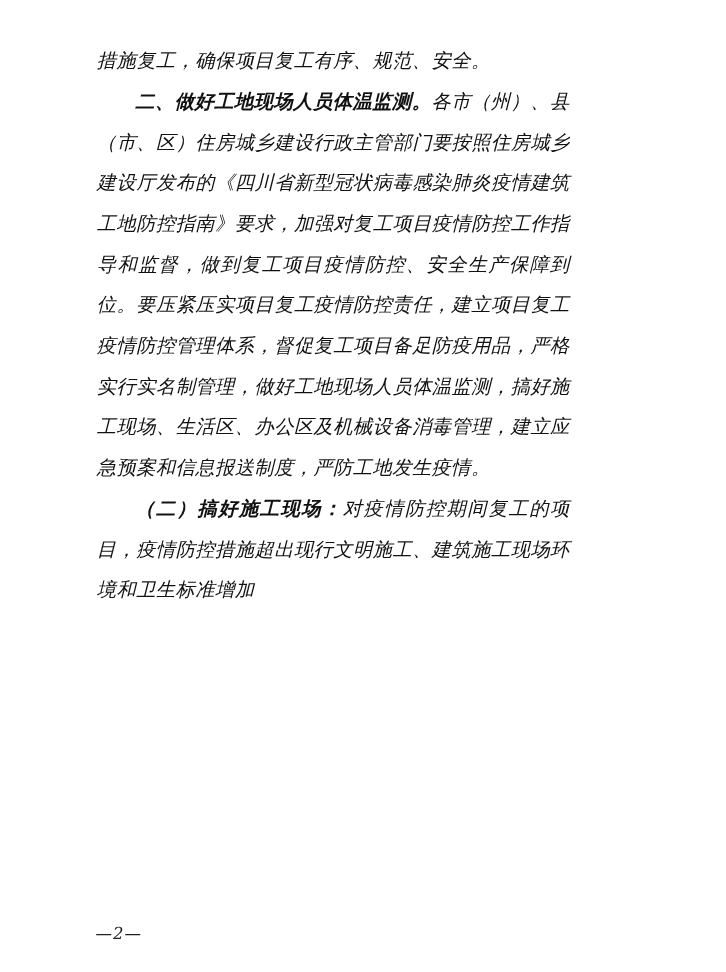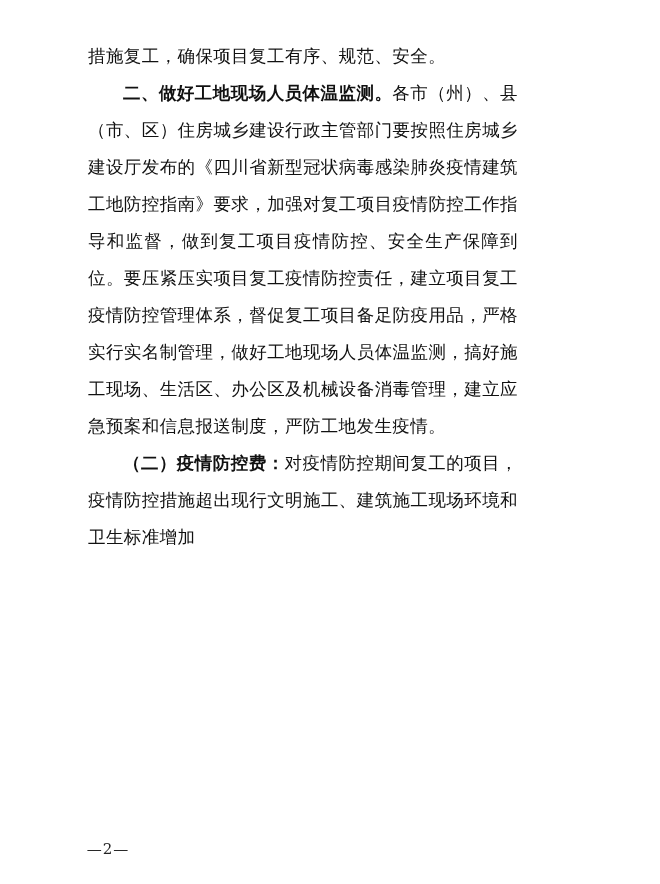--- a/index.html
+++ b/index.html
@@ -13,20 +13,21 @@
     font-family: "DejaVu Serif", "Liberation Serif", serif;
     color: #111111;
     overflow: hidden;
   }
   .page {
     position: relative;
     width: 576px;
     height: 884px;
     box-sizing: border-box;
     padding: 38px 58px 0 88px;
+    font-style: italic;
   }
   .doc-body {
     font-size: 17.5px;
     line-height: 37px;
     text-align: justify;
     text-justify: inter-ideograph;
     letter-spacing: 0.4px;
   }
   .para {
     margin: 0;
@@ -65,21 +66,21 @@
       <span>措施复工，确保项目复工有序、规范、安全。</span>
     </p>
 
     <p class="para indent">
       <span class="bold">二、做好工地现场人员体温监测。</span><span>各市（州）、县（市、区）住房城乡建设行政主管部门要按照住房城乡建设厅发布的《四川省新型冠状病毒感染肺炎疫情建筑工地防控指南》要求，加强对复工项目疫情防控工作指导和监督，做到复工项目疫情防控、安全生产保障到位。要压紧压实项目复工疫情防控责任，建立项目复工疫情防控管理体系，督促复工项目备足防疫用品，严格实行实名制管理，做好工地现场人员体温监测，搞好施工现场、生活区、办公区及机械设备消毒管理，建立应急预案和信息报送制度，严防工地发生疫情。</span>
     </p>
 
 
 
     <p class="para indent">
-      <span class="bold">（二）疫情防控费：</span><span>对疫情防控期间复工的项目，疫情防控措施超出现行文明施工、建筑施工现场环境和卫生标准增加</span>
+      <span class="bold">（二）搞好施工现场：</span><span>对疫情防控期间复工的项目，疫情防控措施超出现行文明施工、建筑施工现场环境和卫生标准增加</span>
     </p>
 
   </div>
 
   <div class="footer">
     <span class="page-number">—2—</span>
   </div>
 </div>
 
 </body></html>

